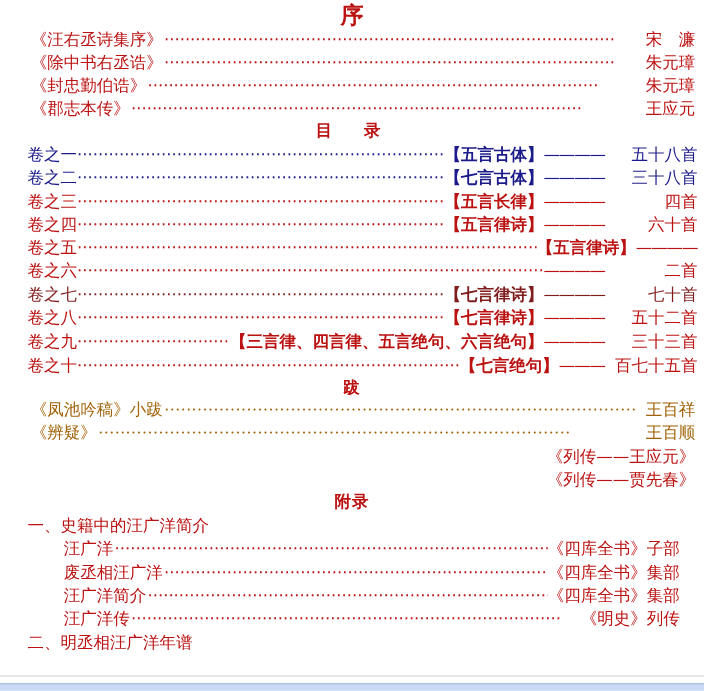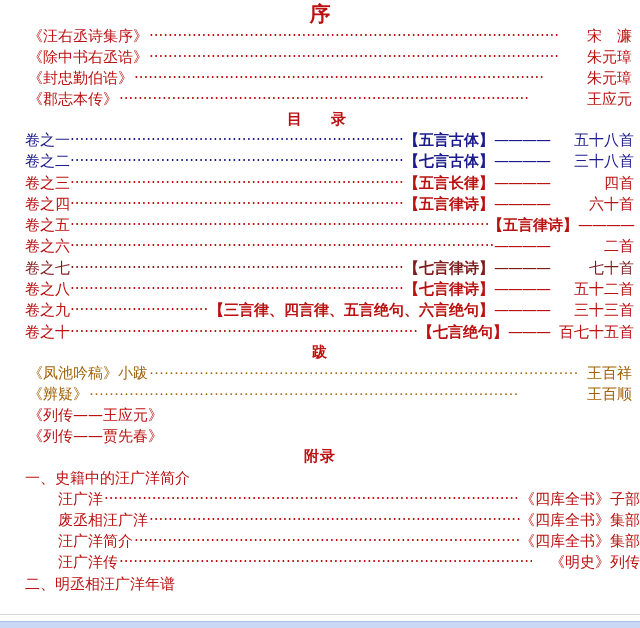--- a/index.html
+++ b/index.html
@@ -89,24 +89,25 @@
 
   
   #postface { padding-left: 28px; padding-right: 8px; padding-top: 1px; }
   #postface .row { color: #a16207; font-family: Liberation Serif, serif; }
   #postface .val { min-width: 52px; }
   .plain-row {
     font-size: 15px;
     line-height: 21px;
     color: #bb1111;
     white-space: nowrap;
-  }
-
-  
-  #appendix { padding-left: 25px; padding-right: 0; padding-top: 1px; }
+    text-align: right;
+  }
+
+  
+  #appendix { padding-left: 25px; padding-right: 22px; padding-top: 1px; }
   .ap-head {
     font-size: 15px;
     line-height: 22px;
     color: #bb1111;
     white-space: nowrap;
   }
   .ap-sub { padding-left: 33px; }
   .ap-sub .row { color: #bb1111; }
   .ap-sub .val { min-width: 108px; }
 

